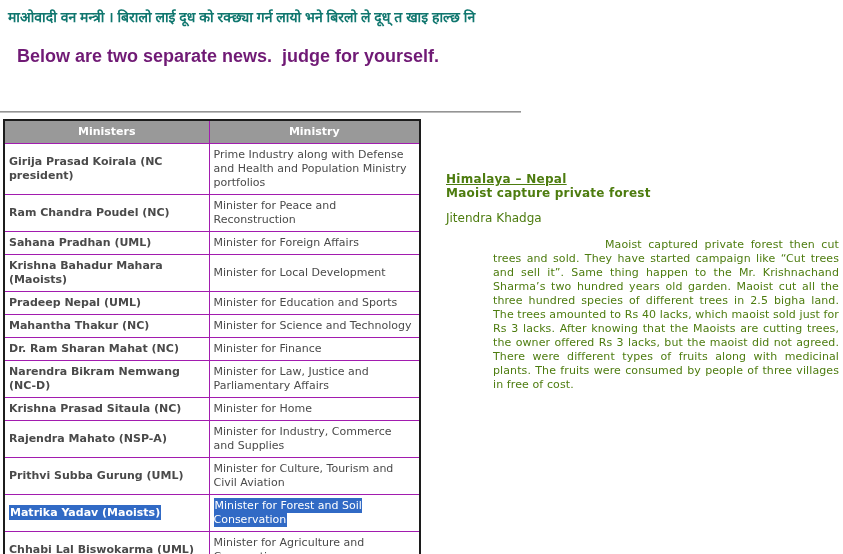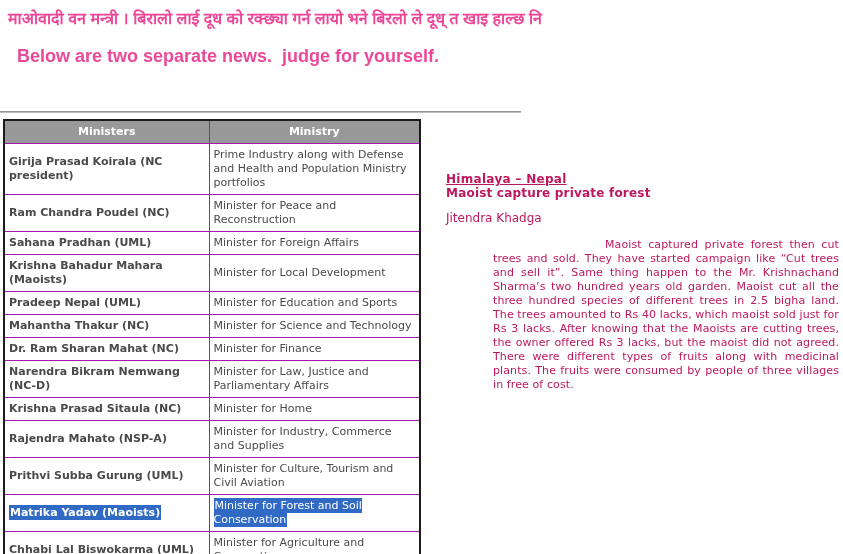--- a/index.html
+++ b/index.html
@@ -6,27 +6,27 @@
   html,body { width:843px; height:554px; }
   body {
     position:relative;
     background:#ffffff;
     overflow:hidden;
     font-family:"DejaVu Sans", sans-serif;
   }
 
   .nepali-line {
     position:absolute; left:8px; top:7px;
-    font-size:16px; font-weight:bold; color:#ec4899;
+    font-size:14px; font-weight:bold; color:#0f766e;
     white-space:nowrap;
     font-family:"Liberation Sans", sans-serif;
   }
   .english-line {
     position:absolute; left:17px; top:46px;
-    font-size:18px; font-weight:bold; color:#ec4899;
+    font-size:18px; font-weight:bold; color:#701a75;
     font-family:"Liberation Sans", sans-serif;
     white-space:pre;
   }
   .top-rule {
     position:absolute; left:0; top:111px;
     width:521px; height:2px;
     background:#bdbdbd; border-top:1px solid #949494;
   }
 
   table.ministers-table {
@@ -49,21 +49,21 @@
     height:19px;
   }
   .ministers-table col.c1 { width:205px; }
   .ministers-table col.c2 { width:211px; }
   td.minister { font-weight:bold; }
   td.ministry { font-weight:normal; }
   .sel { background:#316ac5; color:#ffffff; padding:1px 1px; }
 
   .article {
     position:absolute; left:446px; top:172px; width:393px;
-    color:#be185d;
+    color:#4d7c0f;
   }
   .article-title {
     font-size:12px; font-weight:bold; text-decoration:underline;
     letter-spacing:0.3px;
   }
   .article-subtitle { font-size:12px; font-weight:bold; letter-spacing:0.2px; }
   .article-byline { font-size:12px; margin-top:11px; }
   .article-body {
     font-size:11px; line-height:14px;
     text-align:justify; text-indent:112px;

